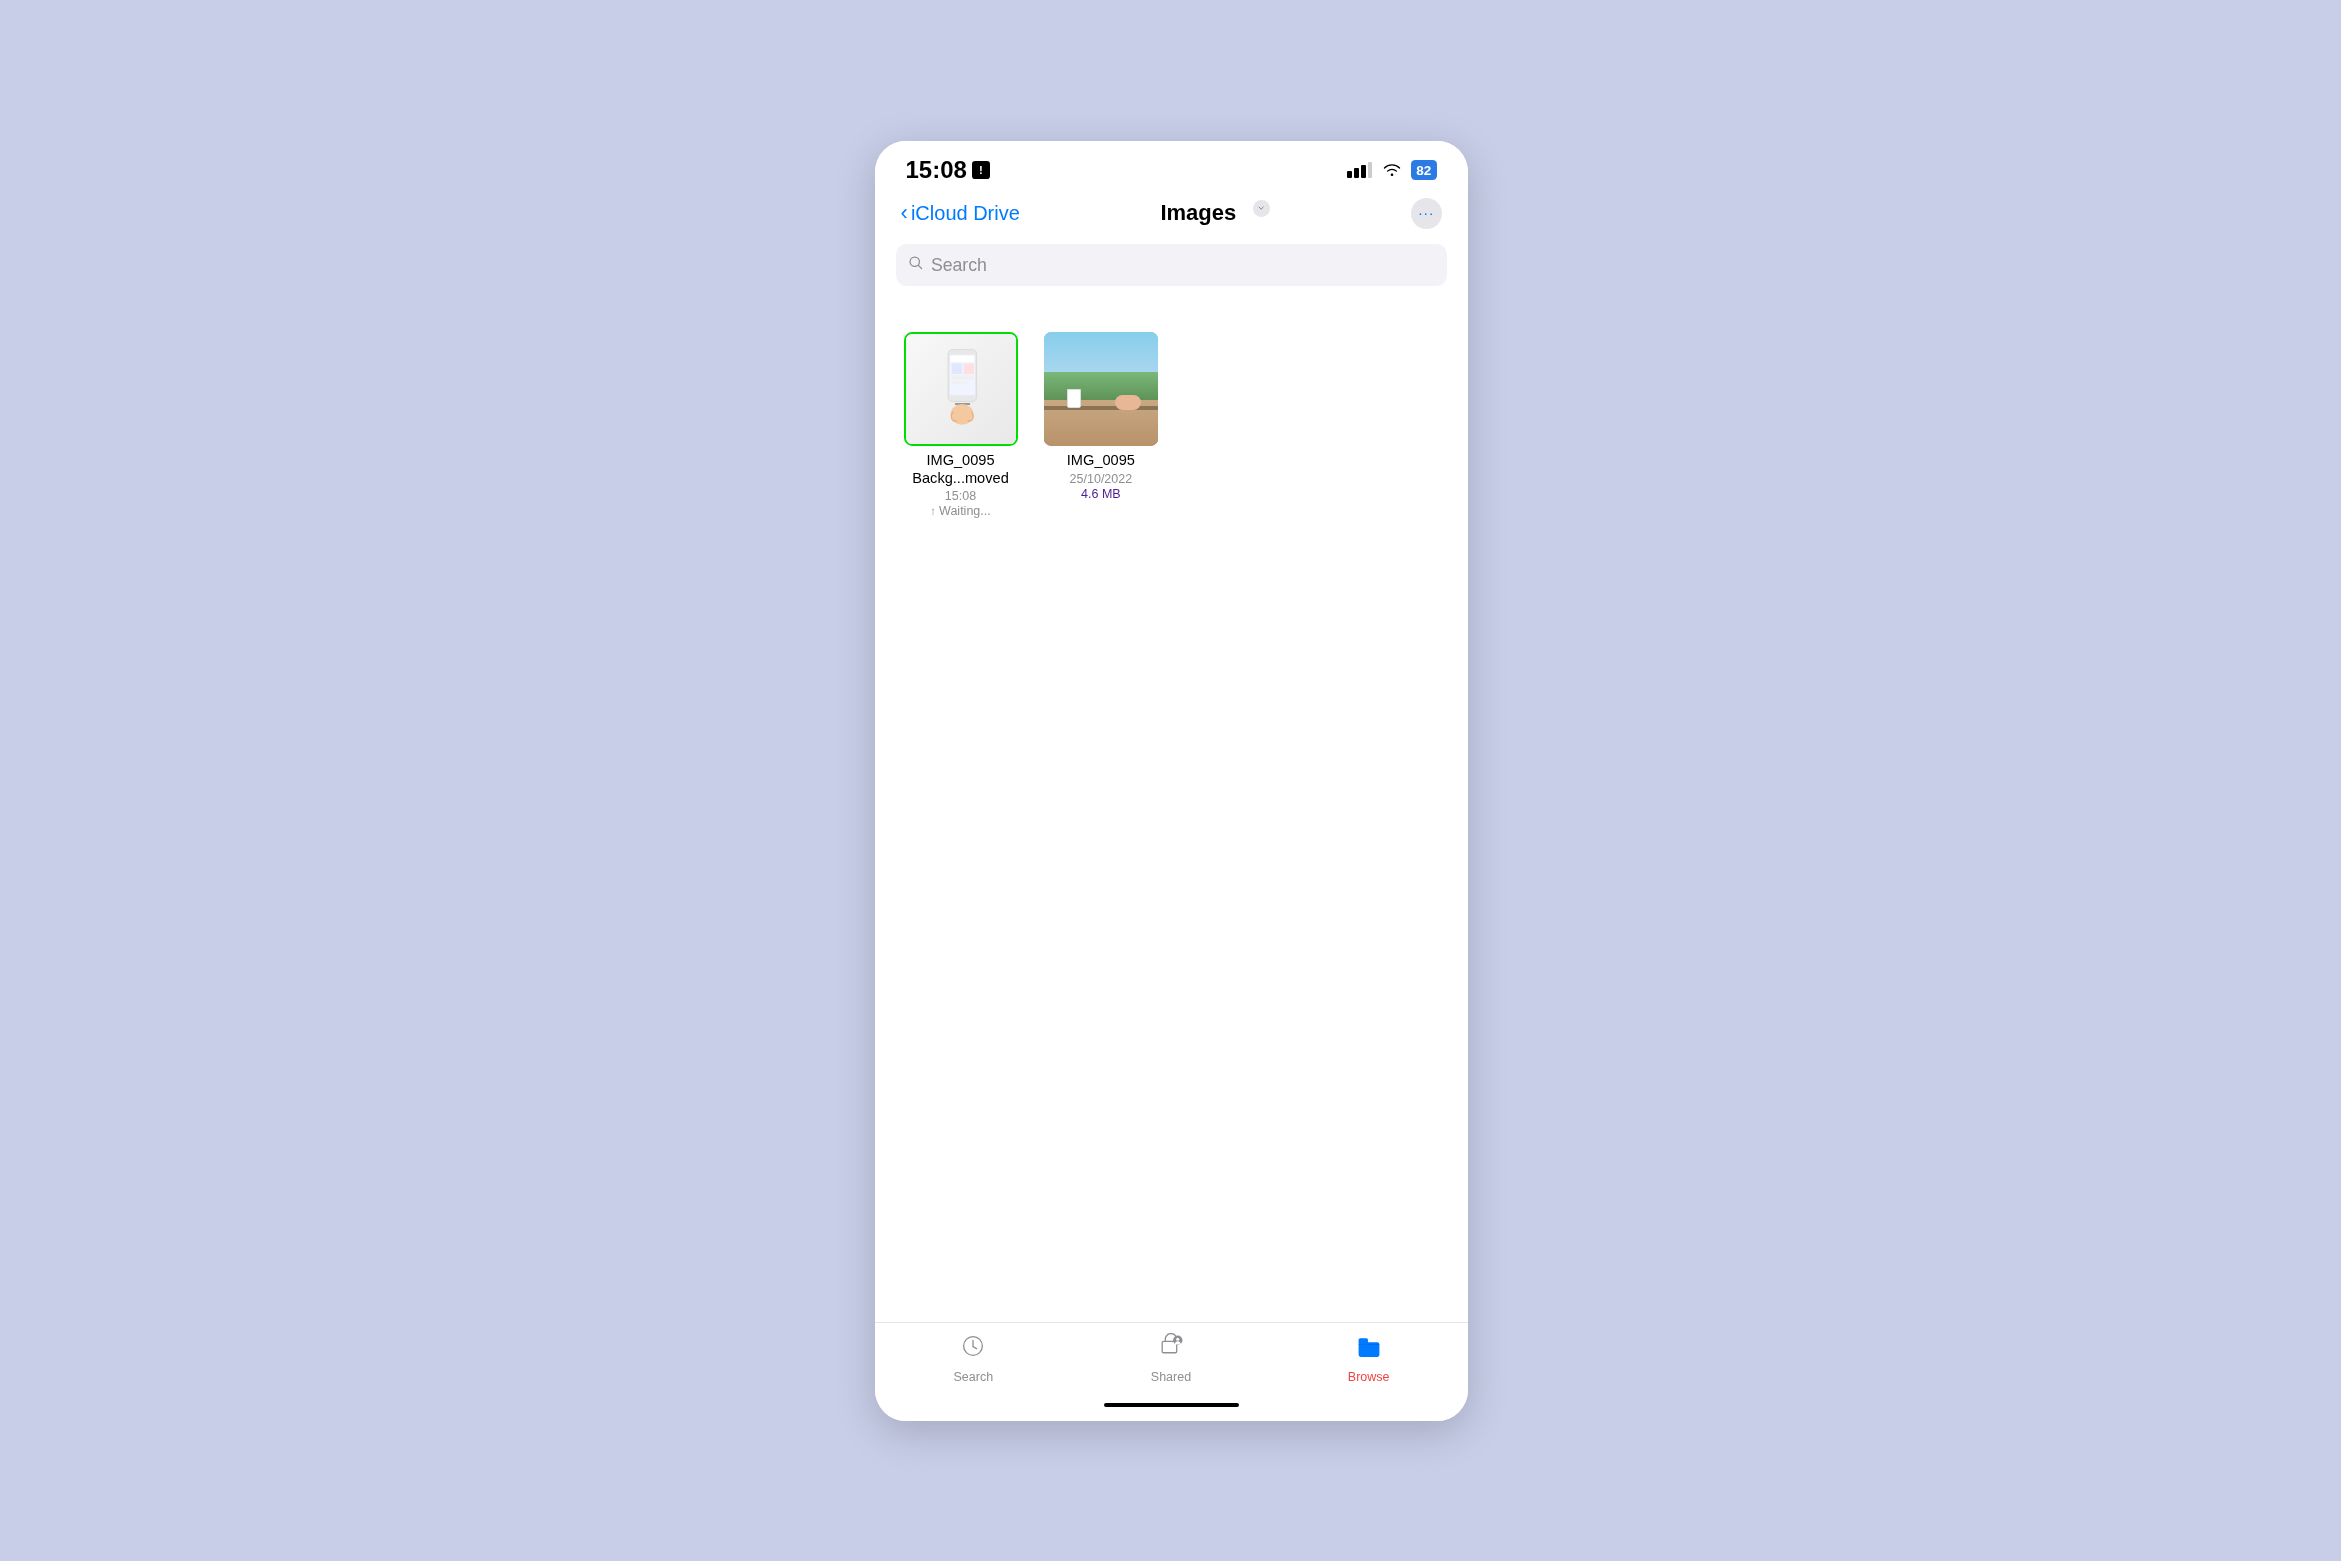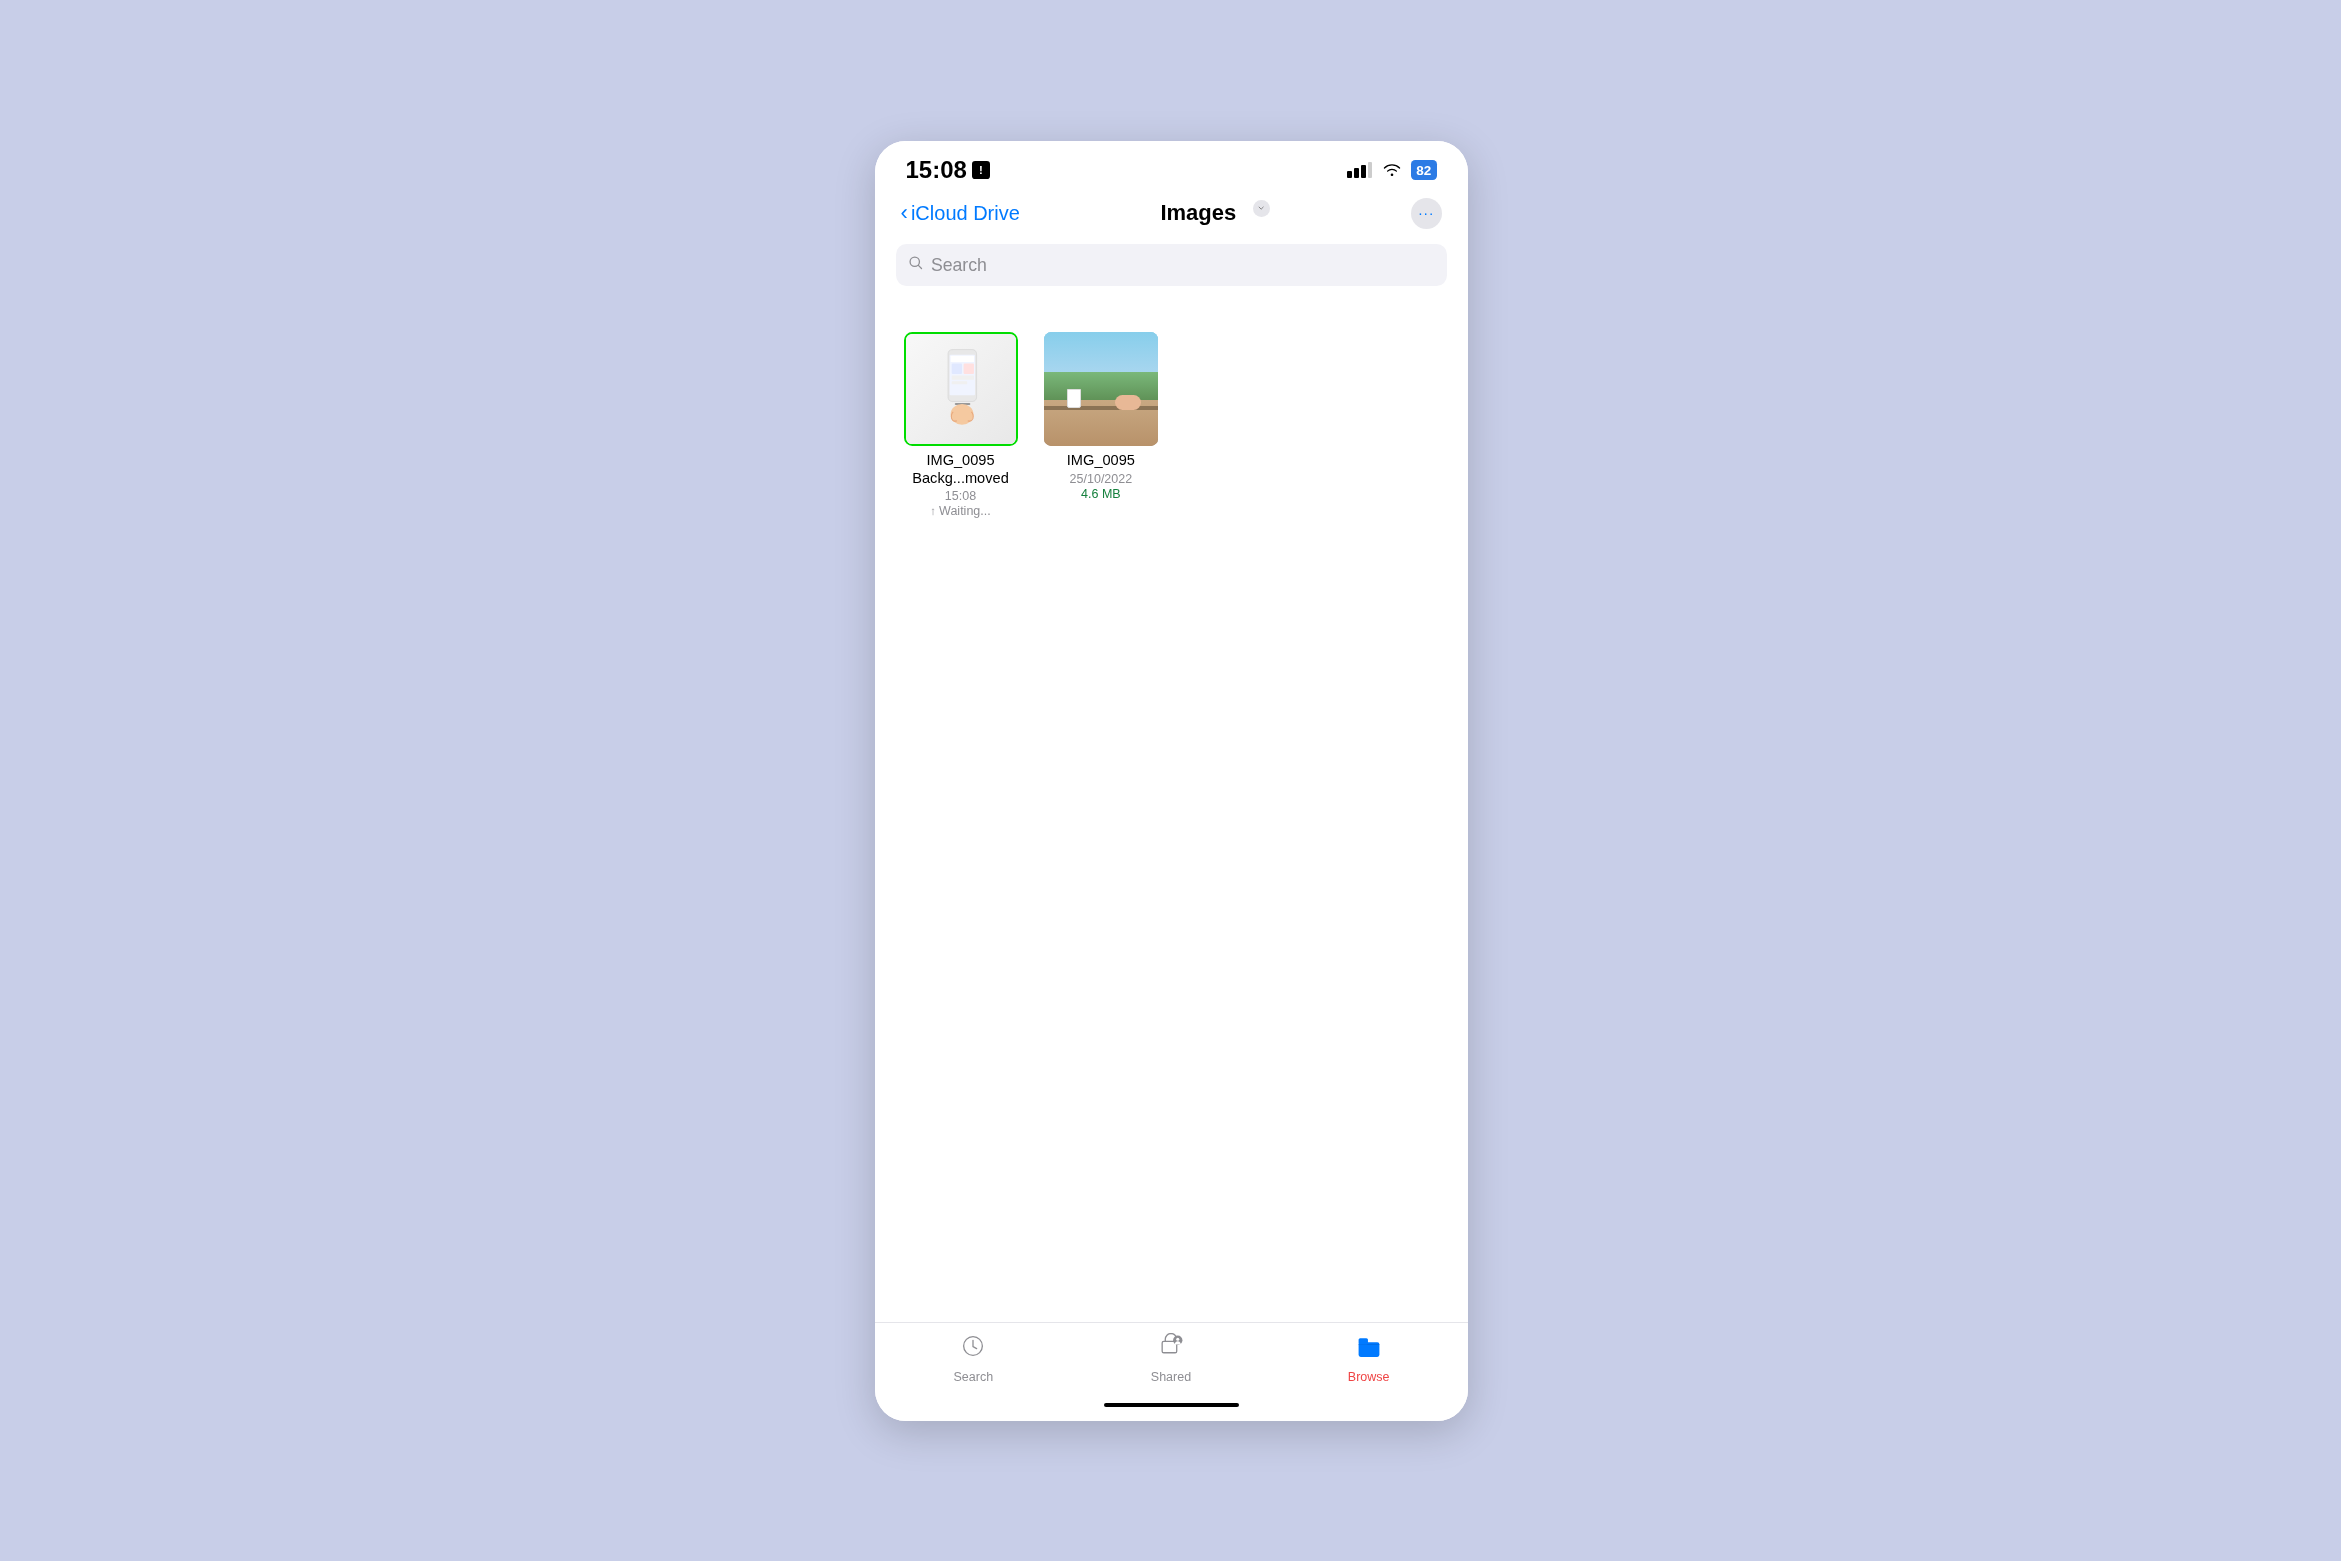--- a/index.html
+++ b/index.html
@@ -264,21 +264,21 @@
 
     .file-date {
       font-size: 12.5px;
       color: #8e8e93;
       text-align: center;
       margin-top: 2.1px;
     }
 
     .file-size {
       font-size: 12.5px;
-      color: #15803d;
+      color: #4c1d95;
       text-align: right;
       margin-top: 1px;
     }
 
     .file-time {
       font-size: 12.5px;
       color: #8e8e93;
       text-align: center;
       margin-top: 2.1px;
     }

